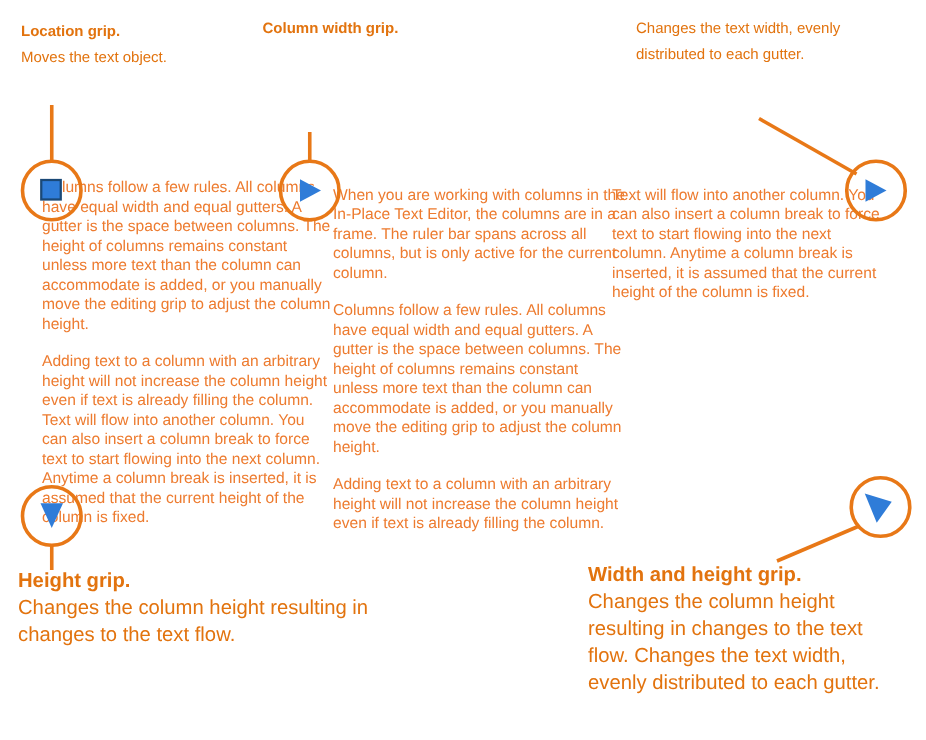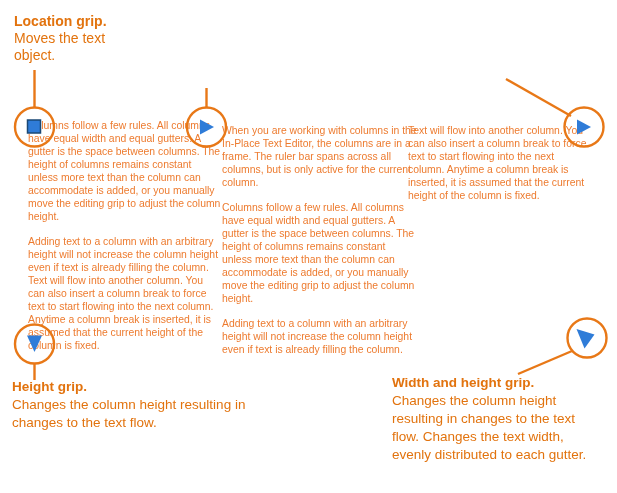--- a/index.html
+++ b/index.html
@@ -17,21 +17,21 @@
     width: 617px; height: 493px;
     pointer-events: none;
     z-index: 3;
   }
   .callout {
     position: absolute;
     color: var(--text-orange, #E2730E);
     z-index: 2;
   }
   .callout .t { font-weight: bold; }
-  .callout-top { font-size: 14px; line-height: 17px; }
+  .callout-top { font-size: 10px; line-height: 17px; }
   .callout-bottom { font-size: 13.5px; line-height: 18px; }
   .col {
     position: absolute;
     font-size: 10.4px;
     line-height: 13px;
     color: var(--column-text-orange, #ED7B2F);
     z-index: 1;
   }
   .col p { margin: 0 0 12px 0; }
 </style>
@@ -39,23 +39,25 @@
 <body>
 
 <div class="canvas">
 
   <div class="callout callout-top" style="left:14px; top:13px; width:118px;">
     <div class="t">Location grip.</div>
     <div>Moves the text object.</div>
   </div>
 
   <div class="callout callout-top" style="left:175px; top:11px; width:150px;">
+    <div class="t">Column width grip.</div>
   </div>
 
   <div class="callout callout-top" style="left:424px; top:11px; width:175px;">
+    <div>Changes the text width, evenly distributed to each gutter.</div>
   </div>
 
   <div class="callout callout-bottom" style="left:12px; top:378px; width:248px;">
     <div class="t">Height grip.</div>
     <div>Changes the column height resulting in changes to the text flow.</div>
   </div>
 
   <div class="callout callout-bottom" style="left:392px; top:374px; width:202px;">
     <div class="t">Width and height grip.</div>
     <div>Changes the column height resulting in changes to the text flow. Changes the text width, evenly distributed to each gutter.</div>

